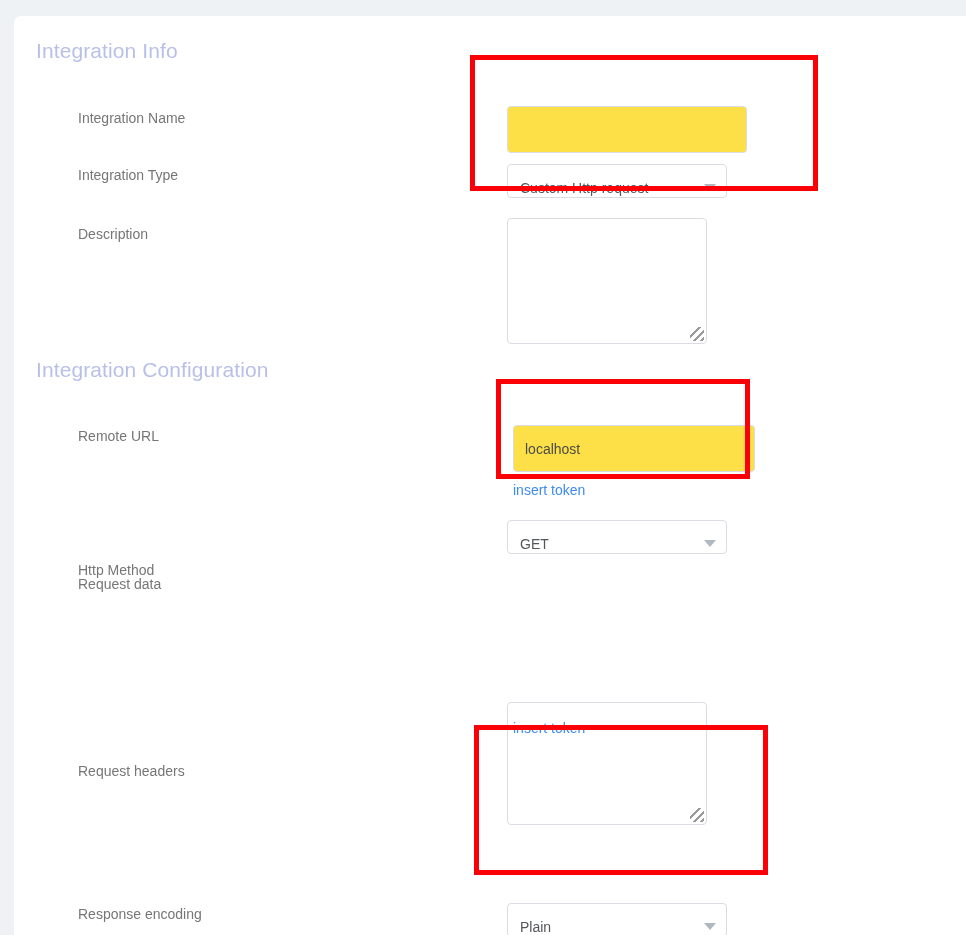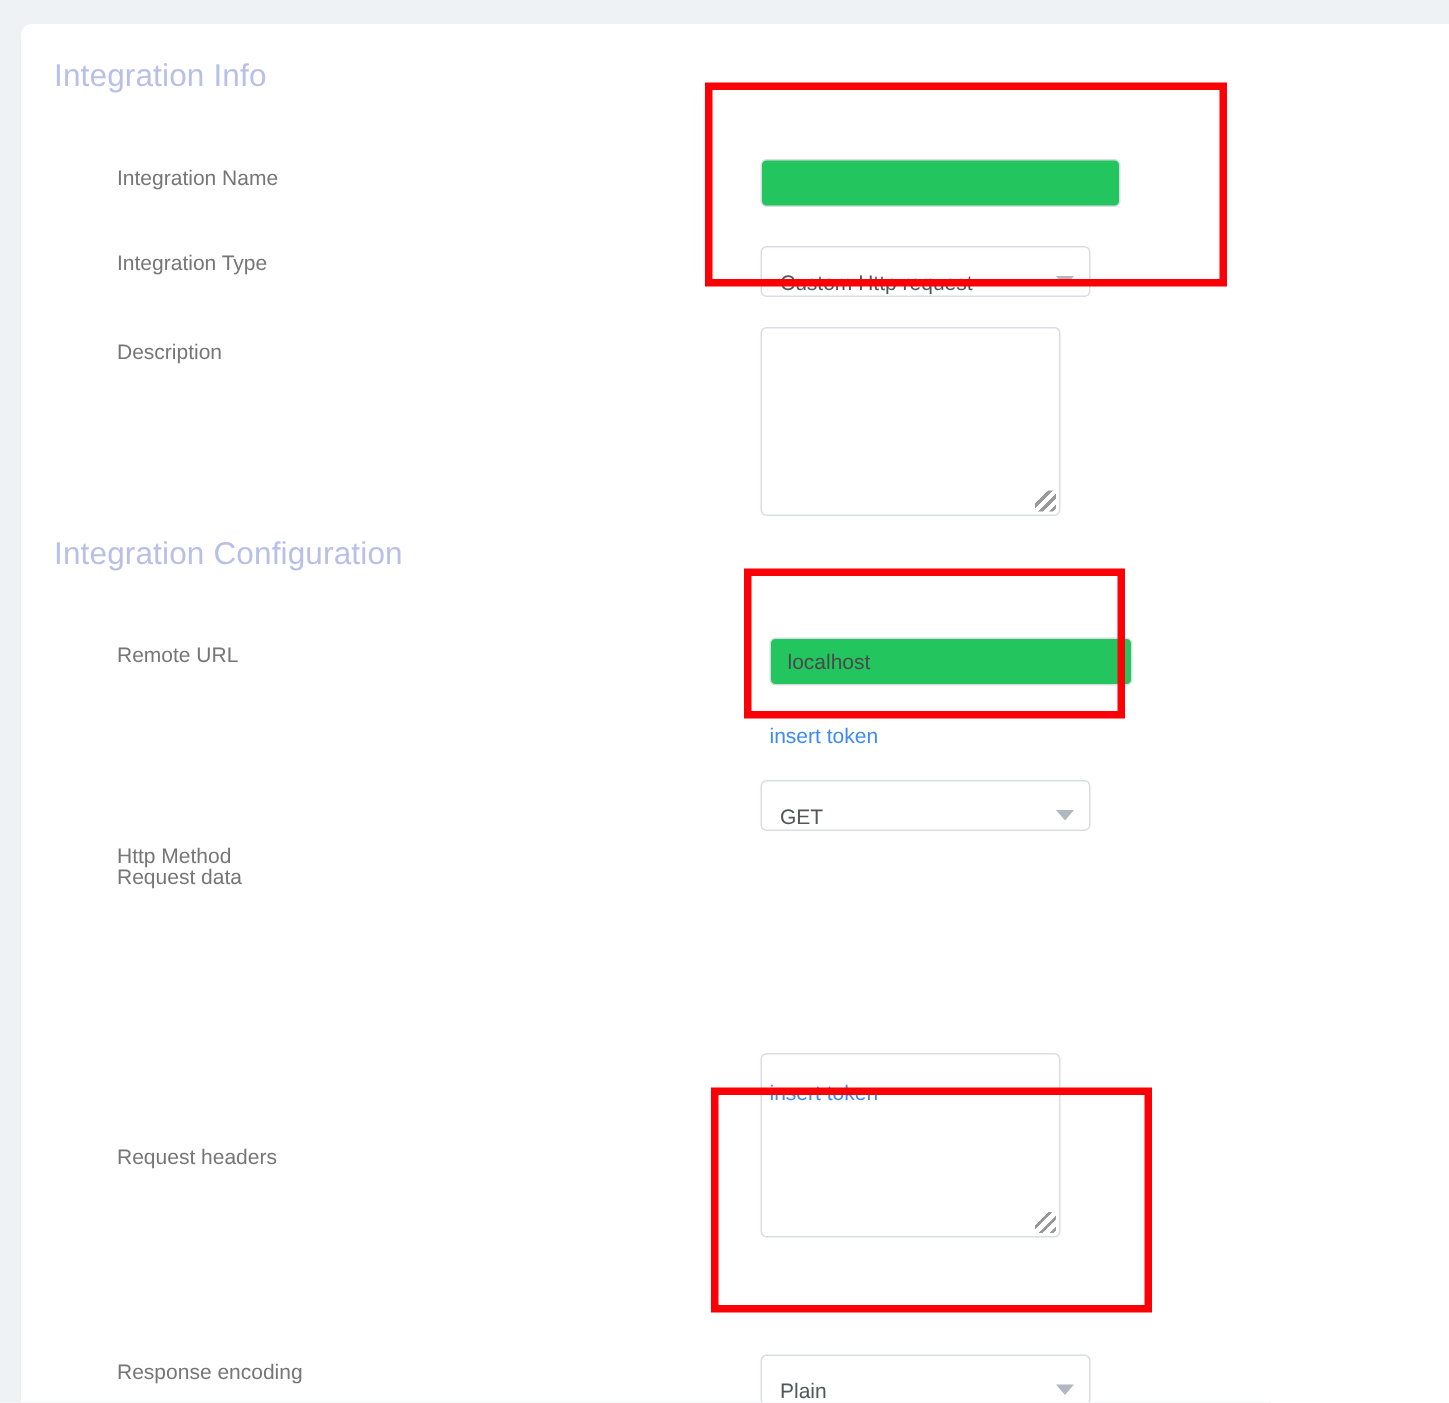--- a/index.html
+++ b/index.html
@@ -58,24 +58,24 @@
   #lbl-method   { top: 507px; margin-top: 39px; }
   #lbl-reqdata  { top: 560px; }
   #lbl-headers  { top: 747px; text-align: right; }
   #lbl-encoding { top: 890px; }
 
   
   .ctl { position: absolute; }
 
   .text-input {
     width: 240px;
-    height: 32px;
+    height: 47px;
     border: 1px solid #d9dde3;
     border-radius: 4px;
-    background: #22c55e;
+    background: #fde047;
     font-family: "Liberation Sans", sans-serif;
     font-size: 14px;
     color: #4a4a4a;
     padding: 0 11px;
     outline: none;
   }
   .text-input::placeholder { color: #b5b5b5; }
 
   .select-box {
     width: 220px;

